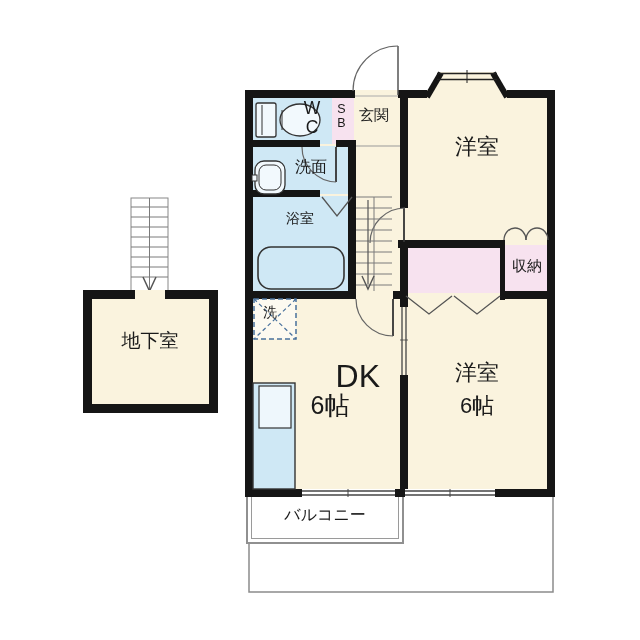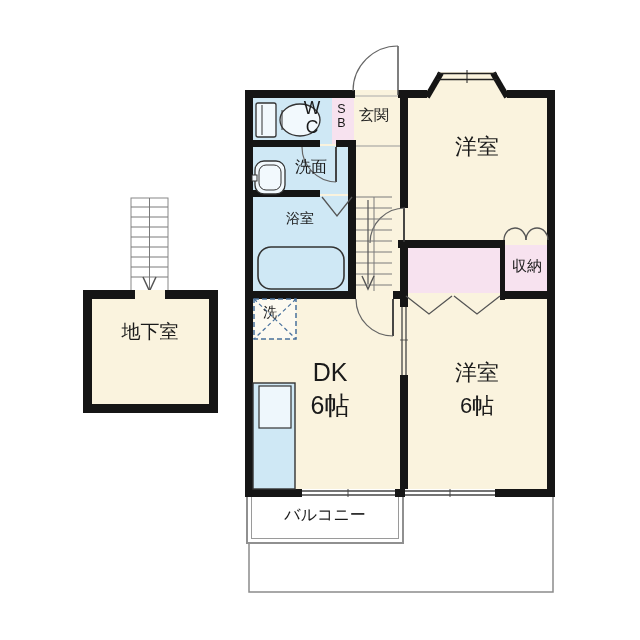--- a/index.html
+++ b/index.html
@@ -200,21 +200,21 @@
     <line x1="356" y1="146" x2="400" y2="146" stroke="#999" stroke-width="1"></line>
   </svg>
 
   <div class="lbl stack" style="left:302px;top:99px;width:20px;font-size:17.5px;">WC</div>
   <div class="lbl stack" style="left:334px;top:103px;width:15px;font-size:12.5px;">SB</div>
   <div class="lbl" style="left:351px;top:107px;width:46px;font-size:15px;">玄関</div>
   <div class="lbl" style="left:288px;top:158px;width:46px;font-size:16px;text-align:center;">洗面</div>
   <div class="lbl" style="left:272px;top:211px;width:56px;font-size:14px;text-align:center;">浴室</div>
   <div class="lbl" style="left:427px;top:135px;width:100px;font-size:22px;">洋室</div>
   <div class="lbl" style="left:504px;top:258px;width:46px;font-size:15px;">収納</div>
-  <div class="lbl" style="left:280px;top:359px;width:100px;font-size:25px;">DK</div>
+  <div class="lbl" style="left:280px;top:359px;width:100px;font-size:32px;text-align:right;">DK</div>
   <div class="lbl" style="left:280px;top:392px;width:100px;font-size:25px;">6帖</div>
   <div class="lbl" style="left:427px;top:361px;width:100px;font-size:22px;">洋室</div>
   <div class="lbl" style="left:427px;top:394px;width:100px;font-size:22px;">6帖</div>
   <div class="lbl" style="left:256px;top:305px;width:28px;font-size:14px;">洗</div>
   <div class="lbl" style="left:252px;top:506px;width:146px;font-size:16px;">バルコニー</div>
-  <div class="lbl" style="left:95px;top:322px;width:110px;font-size:19px;">地下室</div>
+  <div class="lbl" style="left:95px;top:331px;width:110px;font-size:19px;">地下室</div>
 
 </div>
 
 </body></html>

